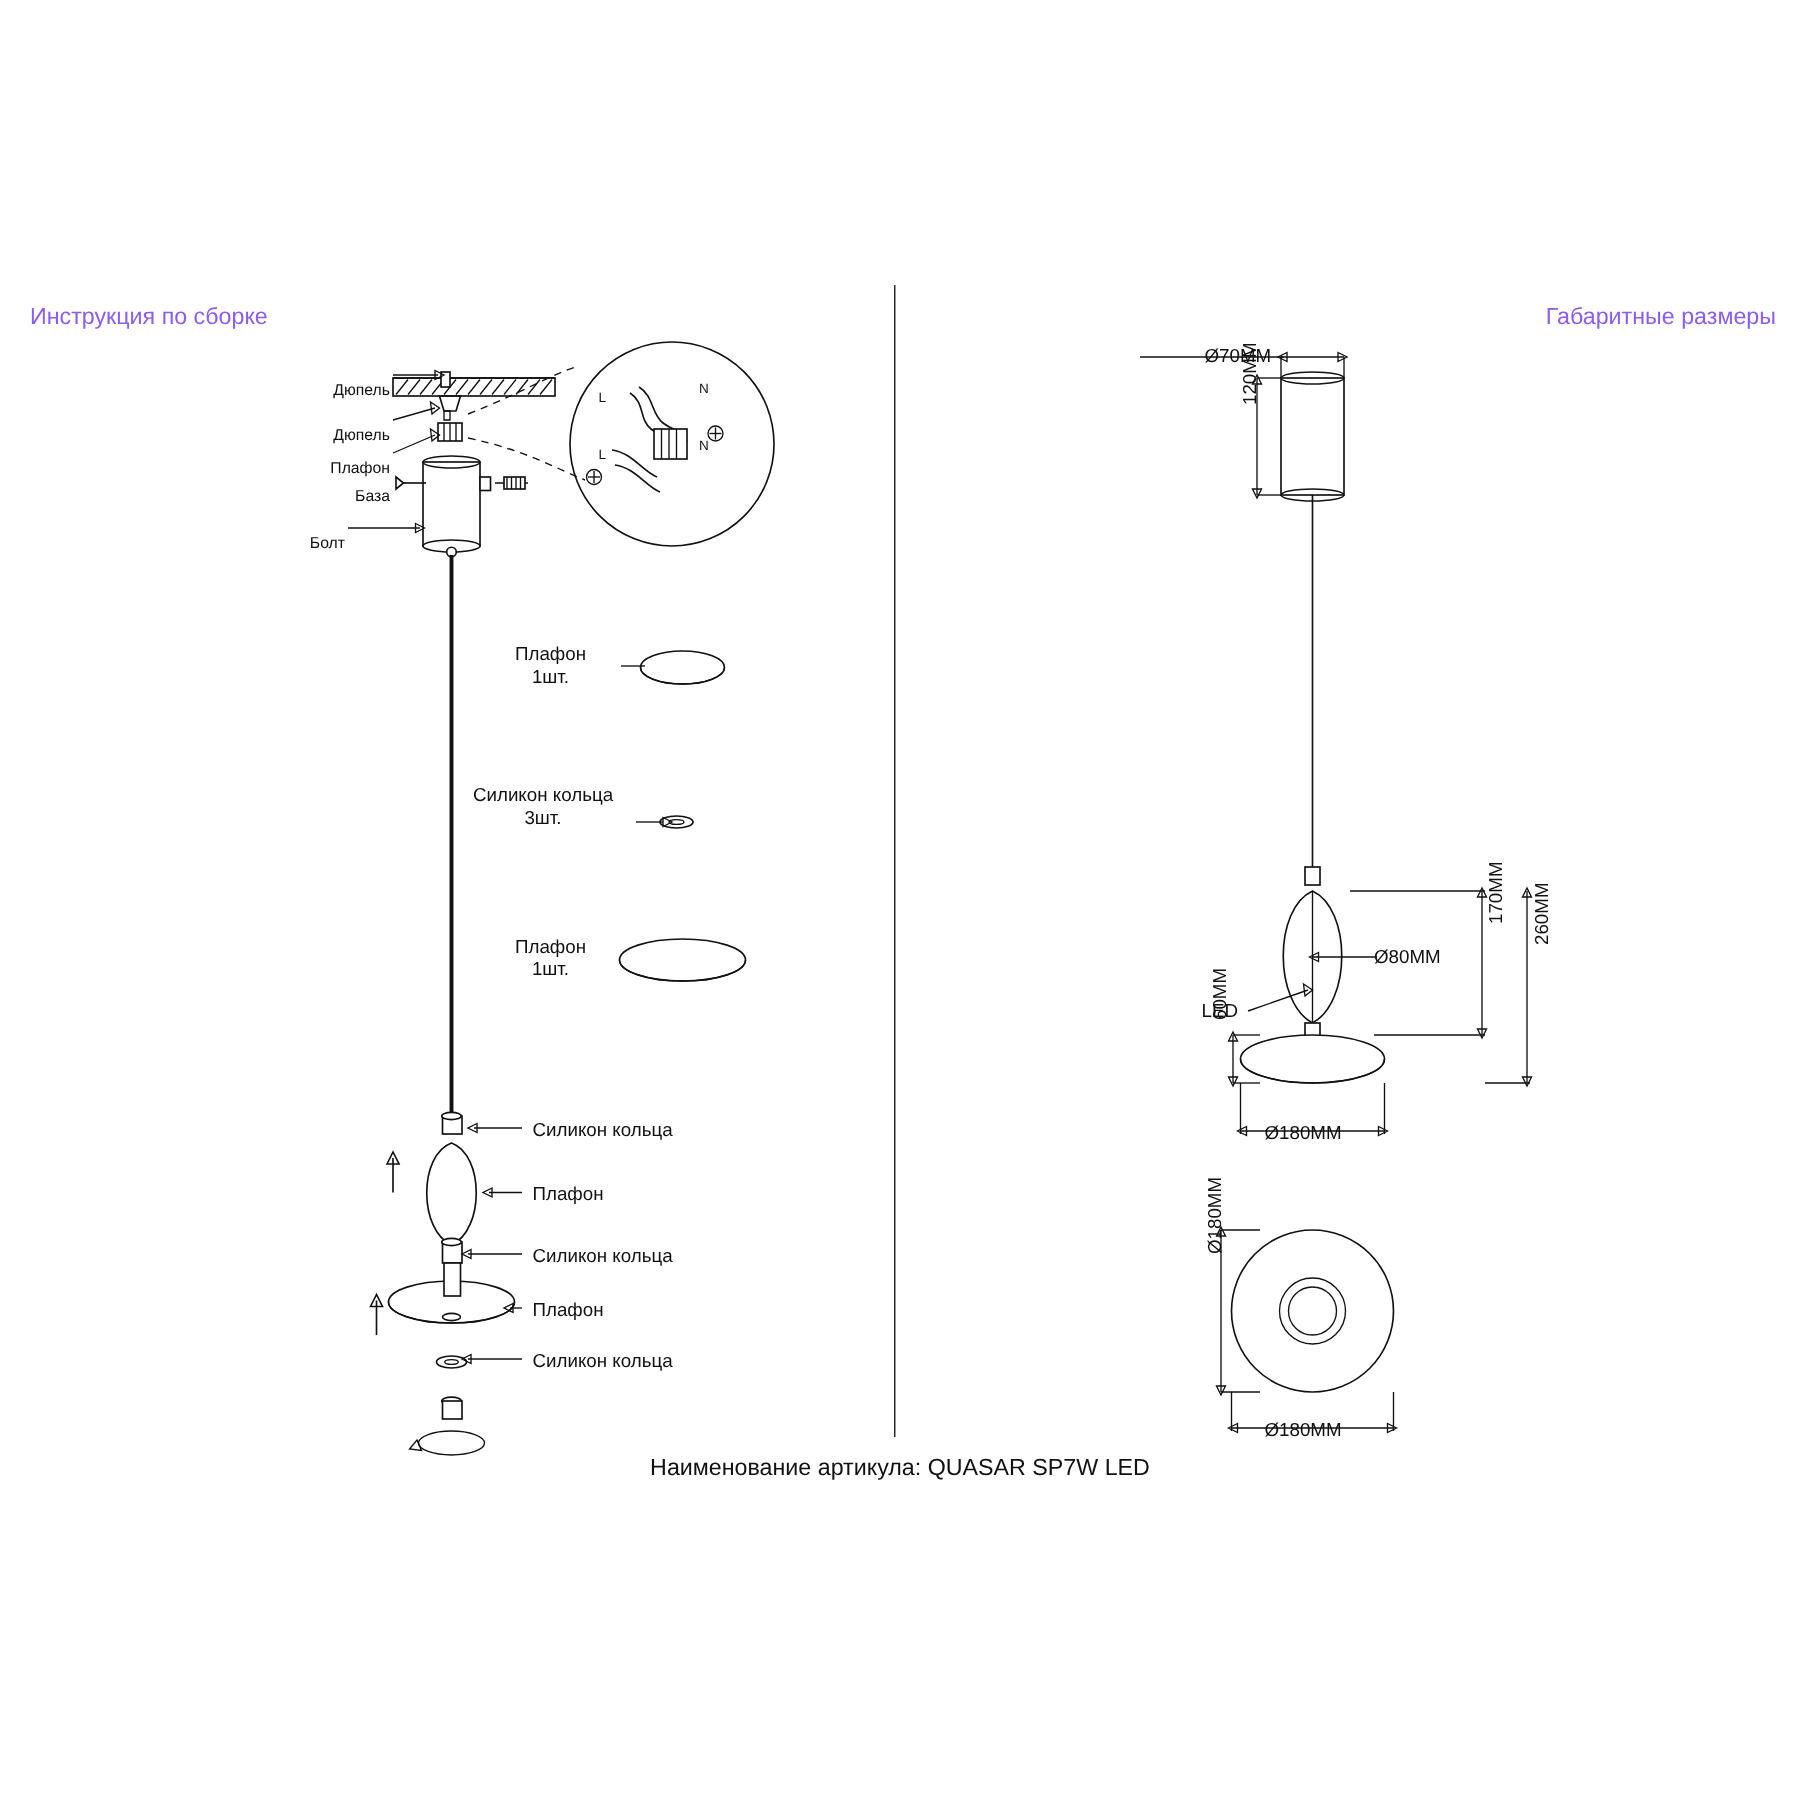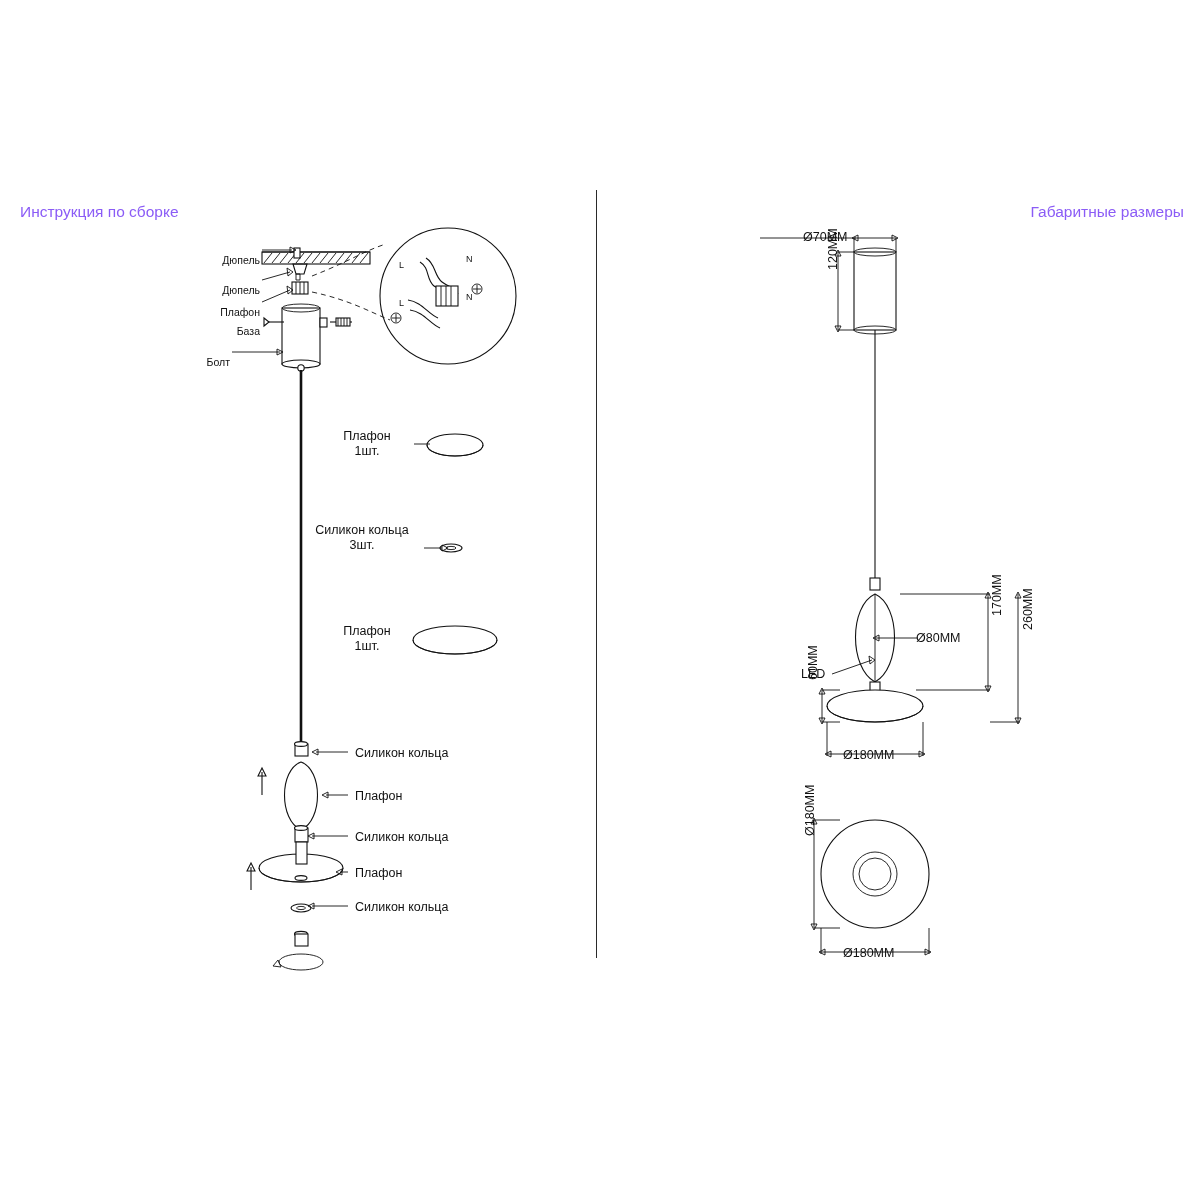--- a/index.html
+++ b/index.html
@@ -67,20 +67,21 @@
   .fillw { fill: #ffffff; stroke: #111; stroke-width: 1.1; }
 </style>
 </head>
 <body>
 
 <div class="sheet">
 
   <div class="hdr" id="hdr-left">Инструкция по сборке</div>
   <div class="hdr" id="hdr-right">Габаритные размеры</div>
   <div class="divider"></div>
+  <div class="caption">Наименование артикула: QUASAR SP7W LED</div>
 
   <svg width="600" height="1010" viewBox="0 0 600 1010">
 
     <rect class="ln" x="262" y="252" width="108" height="12"></rect>
     <g class="ln-t">
       <line x1="264" y1="263" x2="272" y2="253"></line>
       <line x1="272" y1="263" x2="280" y2="253"></line>
       <line x1="280" y1="263" x2="288" y2="253"></line>
       <line x1="288" y1="263" x2="296" y2="253"></line>
       <line x1="296" y1="263" x2="304" y2="253"></line>

